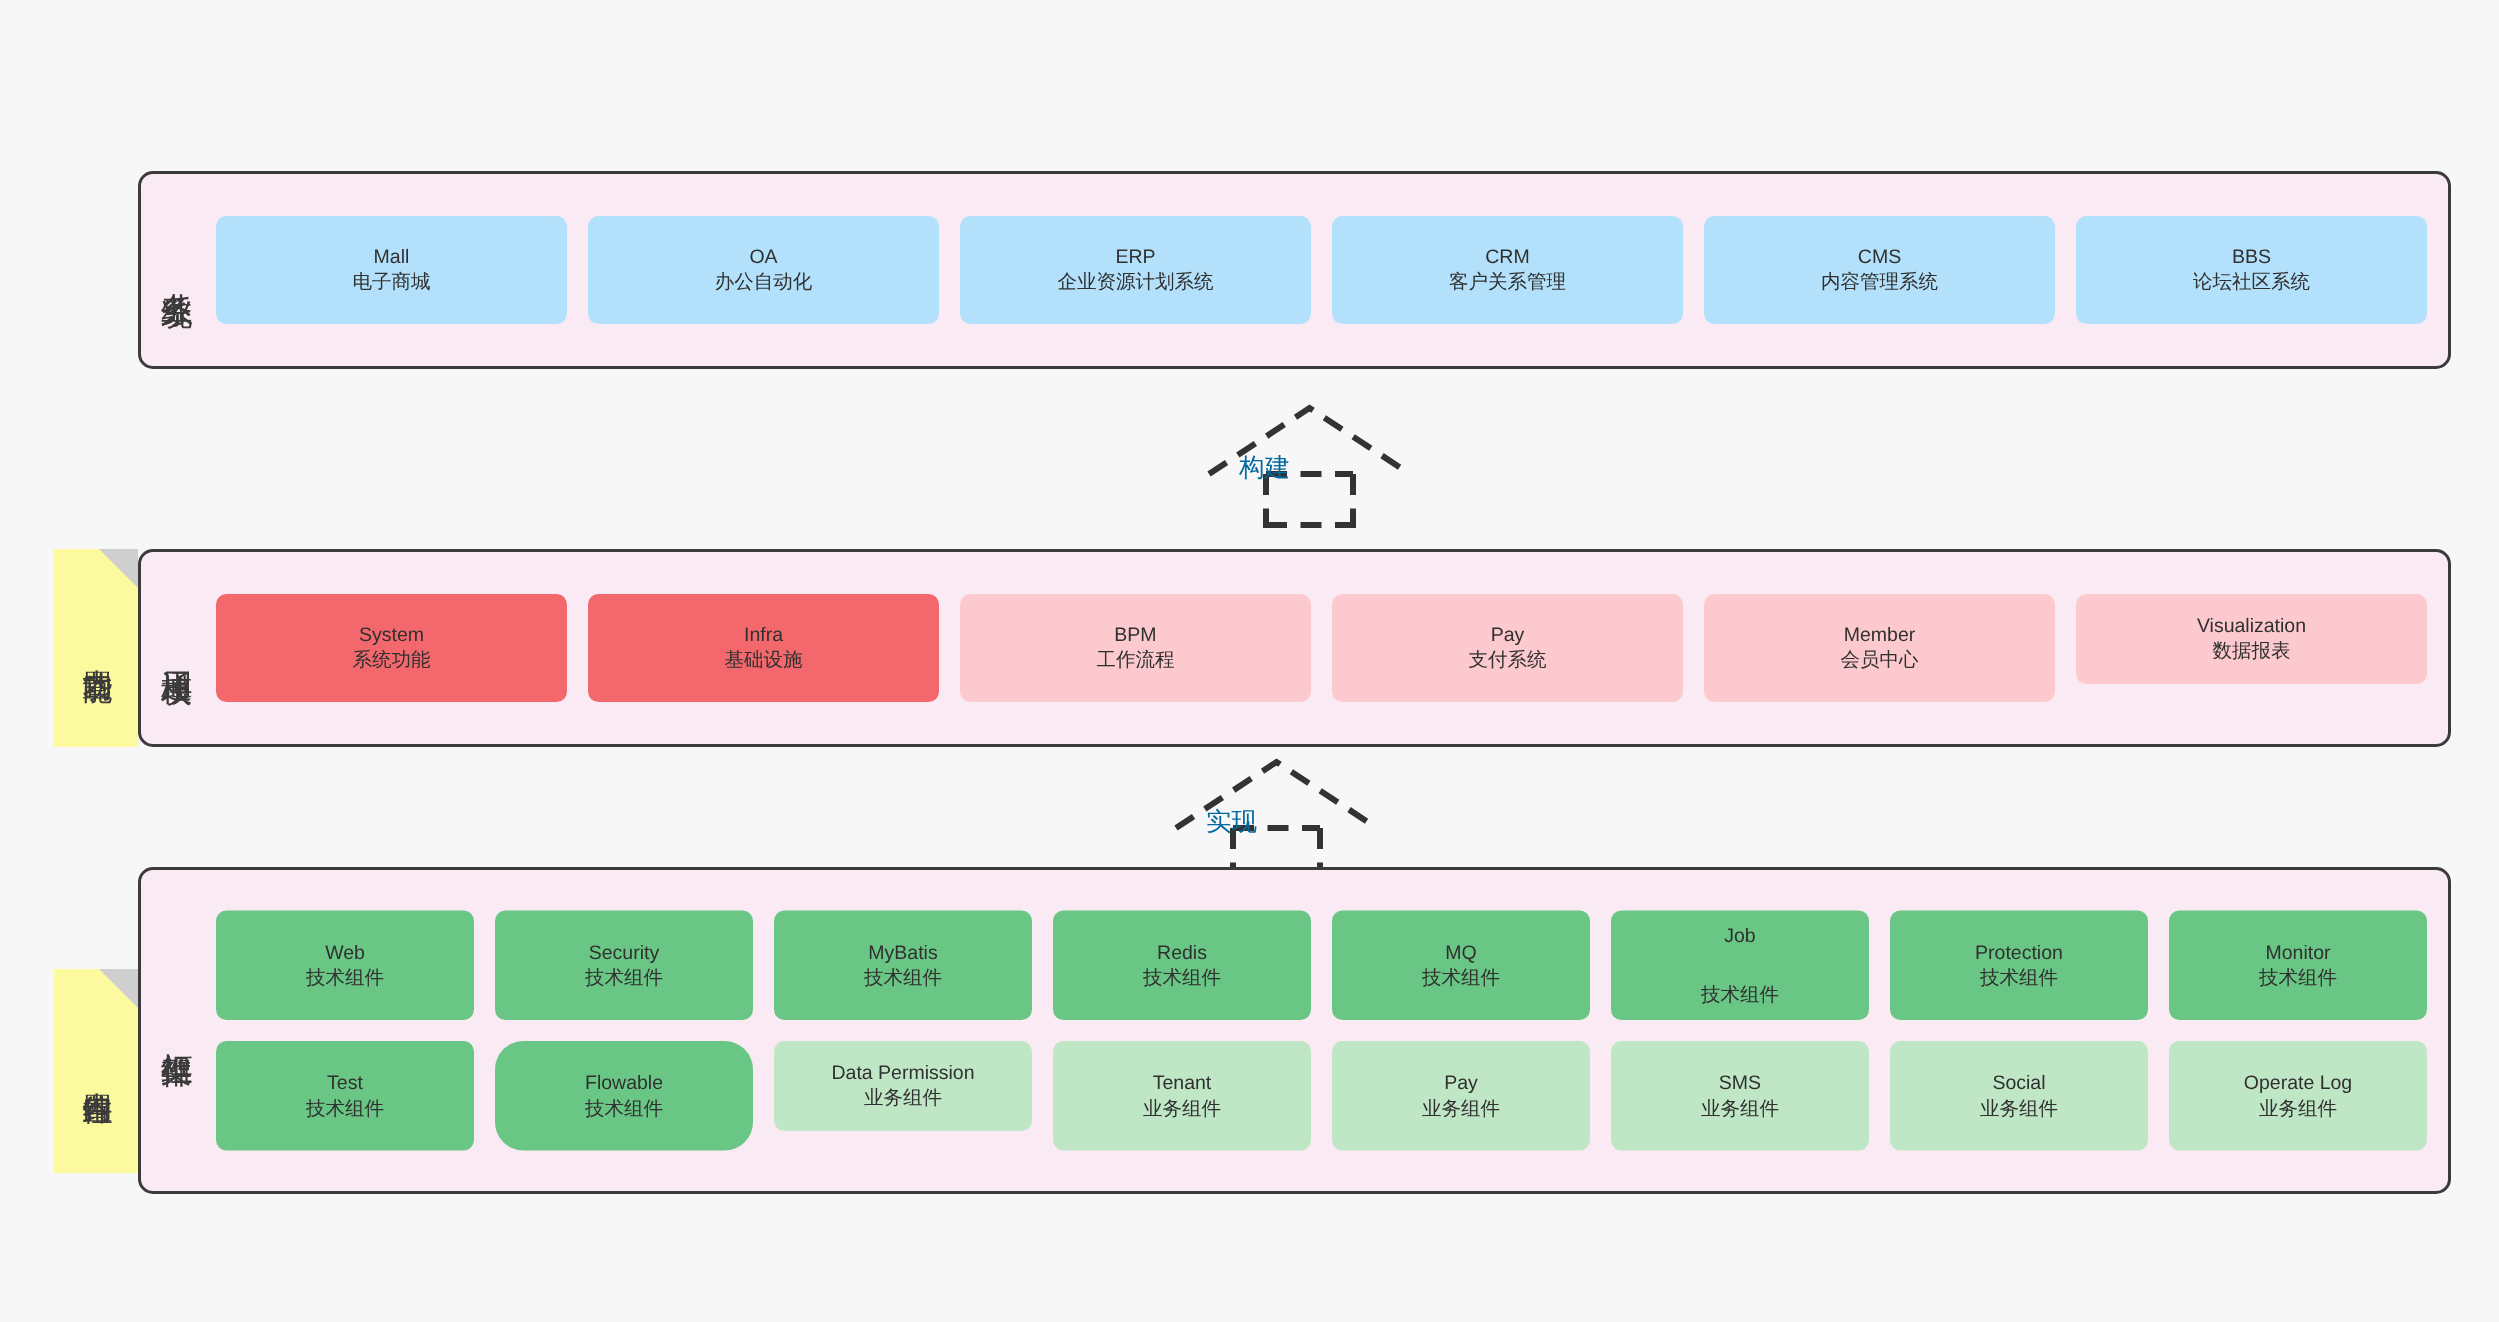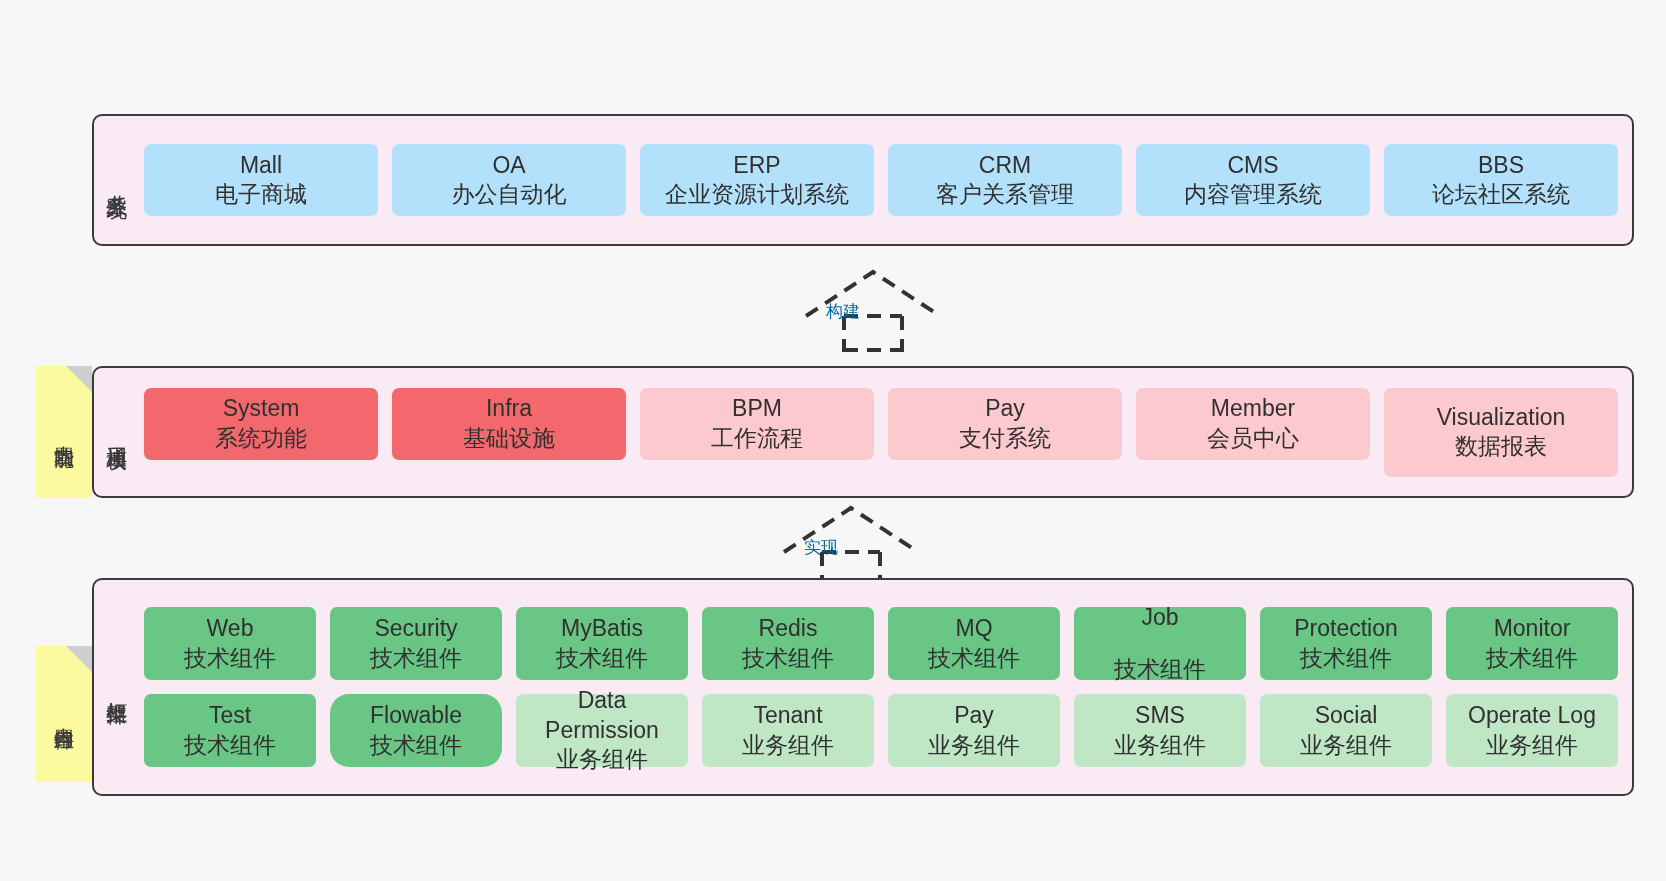--- a/index.html
+++ b/index.html
@@ -69,21 +69,21 @@
   .node {
     flex: 1 1 0;
     min-width: 0;
     box-sizing: border-box;
     border-radius: 7px;
     display: flex;
     flex-direction: column;
     align-items: center;
     justify-content: center;
     text-align: center;
-    font-size: 23px;
+    font-size: 13px;
     line-height: 1.28;
     color: #303030;
     padding: 4px 6px;
   }
   .node .n-title { white-space: nowrap; }
   .node .n-sub  { white-space: nowrap; }
   .node.wrap .n-title { white-space: normal; }
 
   
   .c-blue        { background: #b3e0fb; }
@@ -196,21 +196,21 @@
           <span class="n-sub">工作流程</span>
         </div>
         <div class="node c-pink" style="height:72px;">
           <span class="n-title">Pay</span>
           <span class="n-sub">支付系统</span>
         </div>
         <div class="node c-pink" style="height:72px;">
           <span class="n-title">Member</span>
           <span class="n-sub">会员中心</span>
         </div>
-        <div class="node c-pink" style="height:89px;">
+        <div class="node c-pink" style="height:60px;">
           <span class="n-title">Visualization</span>
           <span class="n-sub">数据报表</span>
         </div>
       </div>
     </div>
   </div>
 
   <div class="note" style="left:36px; top:366px; width:56px; height:132px;">
     <span>内置功能</span>
   </div>
@@ -267,21 +267,21 @@
 
       <div class="node-row">
         <div class="node c-green" style="height:73px;">
           <span class="n-title">Test</span>
           <span class="n-sub">技术组件</span>
         </div>
         <div class="node c-green" style="height:73px;border-radius:19px;">
           <span class="n-title">Flowable</span>
           <span class="n-sub">技术组件</span>
         </div>
-        <div class="node c-lightgreen wrap" style="height:73px;">
+        <div class="node c-lightgreen wrap" style="height:60px;">
           <span class="n-title">Data Permission</span>
           <span class="n-sub">业务组件</span>
         </div>
         <div class="node c-lightgreen" style="height:73px;">
           <span class="n-title">Tenant</span>
           <span class="n-sub">业务组件</span>
         </div>
         <div class="node c-lightgreen" style="height:73px;">
           <span class="n-title">Pay</span>
           <span class="n-sub">业务组件</span>

